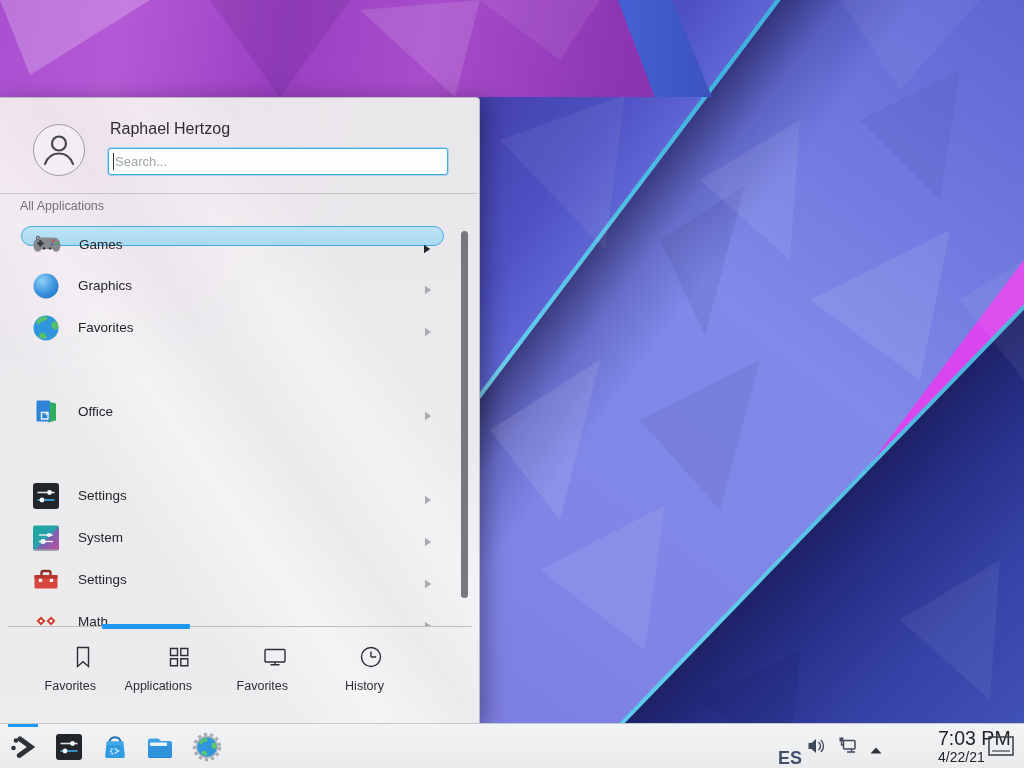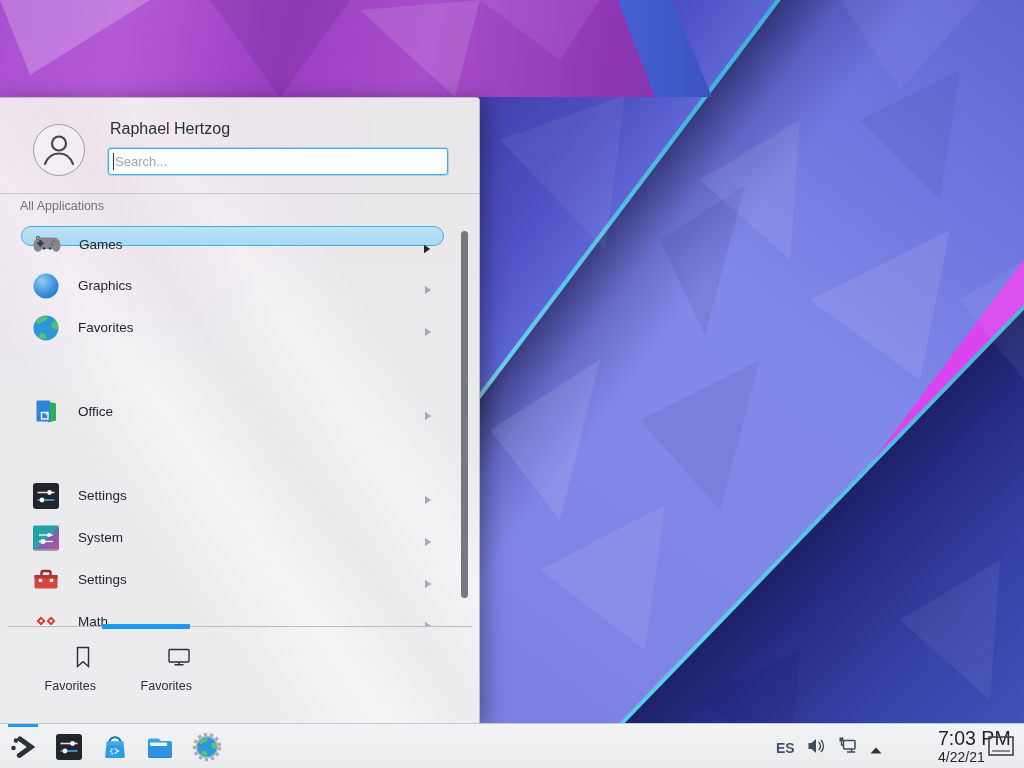--- a/index.html
+++ b/index.html
@@ -58,21 +58,21 @@
   .tabind{position:absolute;left:102px;top:-2px;width:88px;height:5px;background:#1d99f3;border-radius:1px;}
   .tabs{position:absolute;left:0;top:12px;width:480px;display:flex;}
   .tab{width:96px;text-align:right;}
   .tab .ticon{display:inline-block;height:30px;margin-top:6px;}
   .tab .tlabel{display:block;margin-top:5px;font-size:12.5px;color:#2b2e32;}
   
   .taskbar{position:absolute;left:0;top:723px;width:1024px;height:45px;z-index:10;
     background:linear-gradient(#f2f3f4,#e9ebec);border-top:1px solid #c6c9cb;box-sizing:border-box;}
   .tb-ind{position:absolute;left:8px;top:0;width:30px;height:3px;background:#1d99f3;}
   .tbicon{position:absolute;top:7px;width:32px;height:32px;}
-  .tray-es{position:absolute;left:776px;top:16px;width:26px;text-align:left;font-size:14px;font-weight:bold;color:#44506b;}
+  .tray-es{position:absolute;left:776px;top:24px;width:26px;text-align:right;font-size:18px;font-weight:bold;color:#44506b;}
   .tray-ic{position:absolute;top:12px;}
   .clock{position:absolute;left:938px;top:4px;width:88px;text-align:left;color:#1f2226;}
   .clock .time{font-size:19.5px;line-height:21px;}
   .clock .date{font-size:14px;line-height:16px;}
   .showdesk{position:absolute;left:988px;top:12px;width:26px;height:20px;}
 </style>
 </head>
 <body>
 
 <div class="desktop">
@@ -271,24 +271,39 @@
         <div class="tab">
           <span class="ticon">
             <svg width="26" height="26" viewBox="0 0 26 26" fill="none" stroke="#2c3034" stroke-width="1.4">
                 <path d="M7.5 3.5h11v19l-5.5-4.8-5.5 4.8z"></path>
               </svg></span>
           <span class="tlabel">Favorites</span>
         </div>
         <div class="tab">
           <span class="ticon">
             <svg width="26" height="26" viewBox="0 0 26 26" fill="none" stroke="#2c3034" stroke-width="1.4">
+                <path d="M4.5 4.5h7v7h-7zM14.8 4.5h7v7h-7zM4.5 14.8h7v7h-7zM14.8 14.8h7v7h-7z"></path>
+              </svg></span>
+          <span class="tlabel">Applications</span>
+        </div>
+        <div class="tab">
+          <span class="ticon">
+            <svg width="26" height="26" viewBox="0 0 26 26" fill="none" stroke="#2c3034" stroke-width="1.4">
                 <rect x="3" y="5.5" width="20" height="12.5" rx="1"></rect>
                 <path d="M13 18v2.5M8.5 20.8h9"></path>
               </svg></span>
           <span class="tlabel">Favorites</span>
+        </div>
+        <div class="tab">
+          <span class="ticon">
+            <svg width="26" height="26" viewBox="0 0 26 26" fill="none" stroke="#2c3034" stroke-width="1.4">
+                <circle cx="13" cy="13" r="9.5"></circle>
+                <path d="M13 13V7.6M13 13h5.2"></path>
+              </svg></span>
+          <span class="tlabel">History</span>
         </div>
       </div>
     </div>
   </div>
 
   <div class="taskbar">
     <div class="tb-ind"></div>
     <span class="tbicon" style="left:8px">
       <svg viewBox="0 0 32 32" width="32" height="32">
         <path d="M12 8l11 8-11 8" fill="none" stroke="#2e3236" stroke-width="5" stroke-linecap="round"></path>

